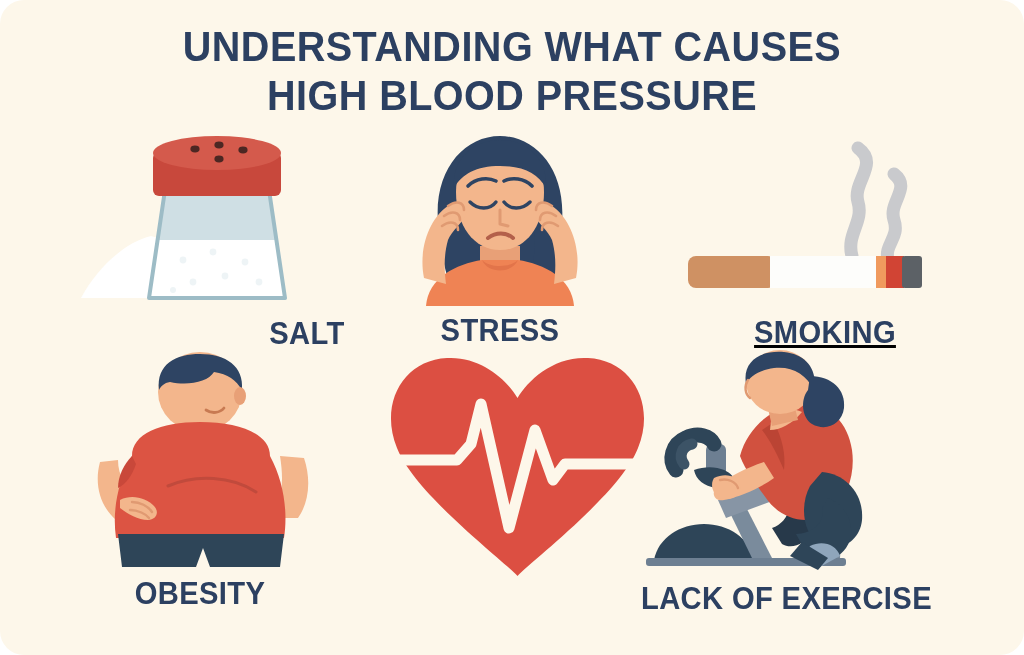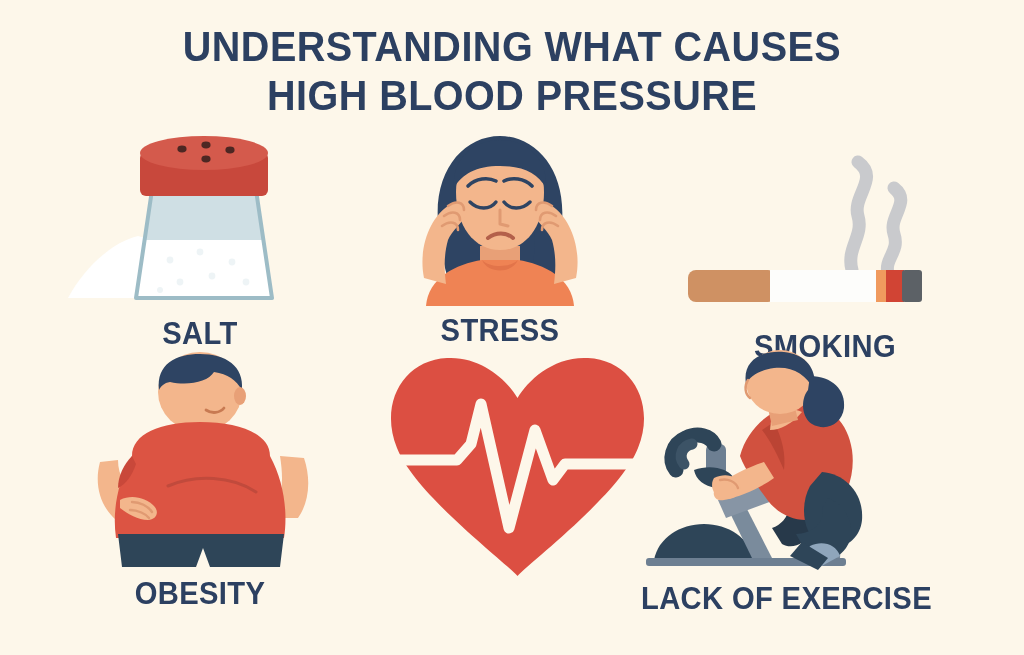--- a/index.html
+++ b/index.html
@@ -11,20 +11,21 @@
     height: 655px;
     overflow: hidden;
     font-family: "Liberation Sans", sans-serif;
   }
   #poster {
     position: relative;
     width: 1024px;
     height: 655px;
     background: #fdf7ea;
     overflow: hidden;
+    border-radius: 24px;
   }
 
   
   .title-block {
     position: absolute;
     left: 0;
     top: 22px;
     width: 1024px;
     text-align: center;
   }
@@ -54,23 +55,23 @@
     font-weight: bold;
     font-size: 31px;
     line-height: 34px;
     letter-spacing: 0.4px;
     color: #2c4061;
     transform: scaleX(0.94);
     white-space: nowrap;
   }
 
   
-  #cause-salt      { left: 60px;  top: 130px; width: 280px; }
+  #cause-salt      { left: 73px;  top: 130px; width: 280px; text-align: right; }
   #cause-stress    { left: 360px; top: 126px; width: 280px; }
-  #cause-smoking   { left: 680px; top: 144px; width: 290px; }
+  #cause-smoking   { left: 680px; top: 130px; width: 290px; text-decoration: underline; }
   #cause-obesity   { left: 60px;  top: 352px; width: 280px; }
   #cause-exercise  { left: 632px; top: 352px; width: 300px; }
 
   #cause-salt .cause-label     { margin-top: 12px; }
   #cause-stress .cause-label   { margin-top: 8px; }
   #cause-smoking .cause-label  { margin-top: 16px; }
   #cause-obesity .cause-label  { margin-top: 10px; }
   #cause-exercise .cause-label { margin-top: 8px; }
 
   

